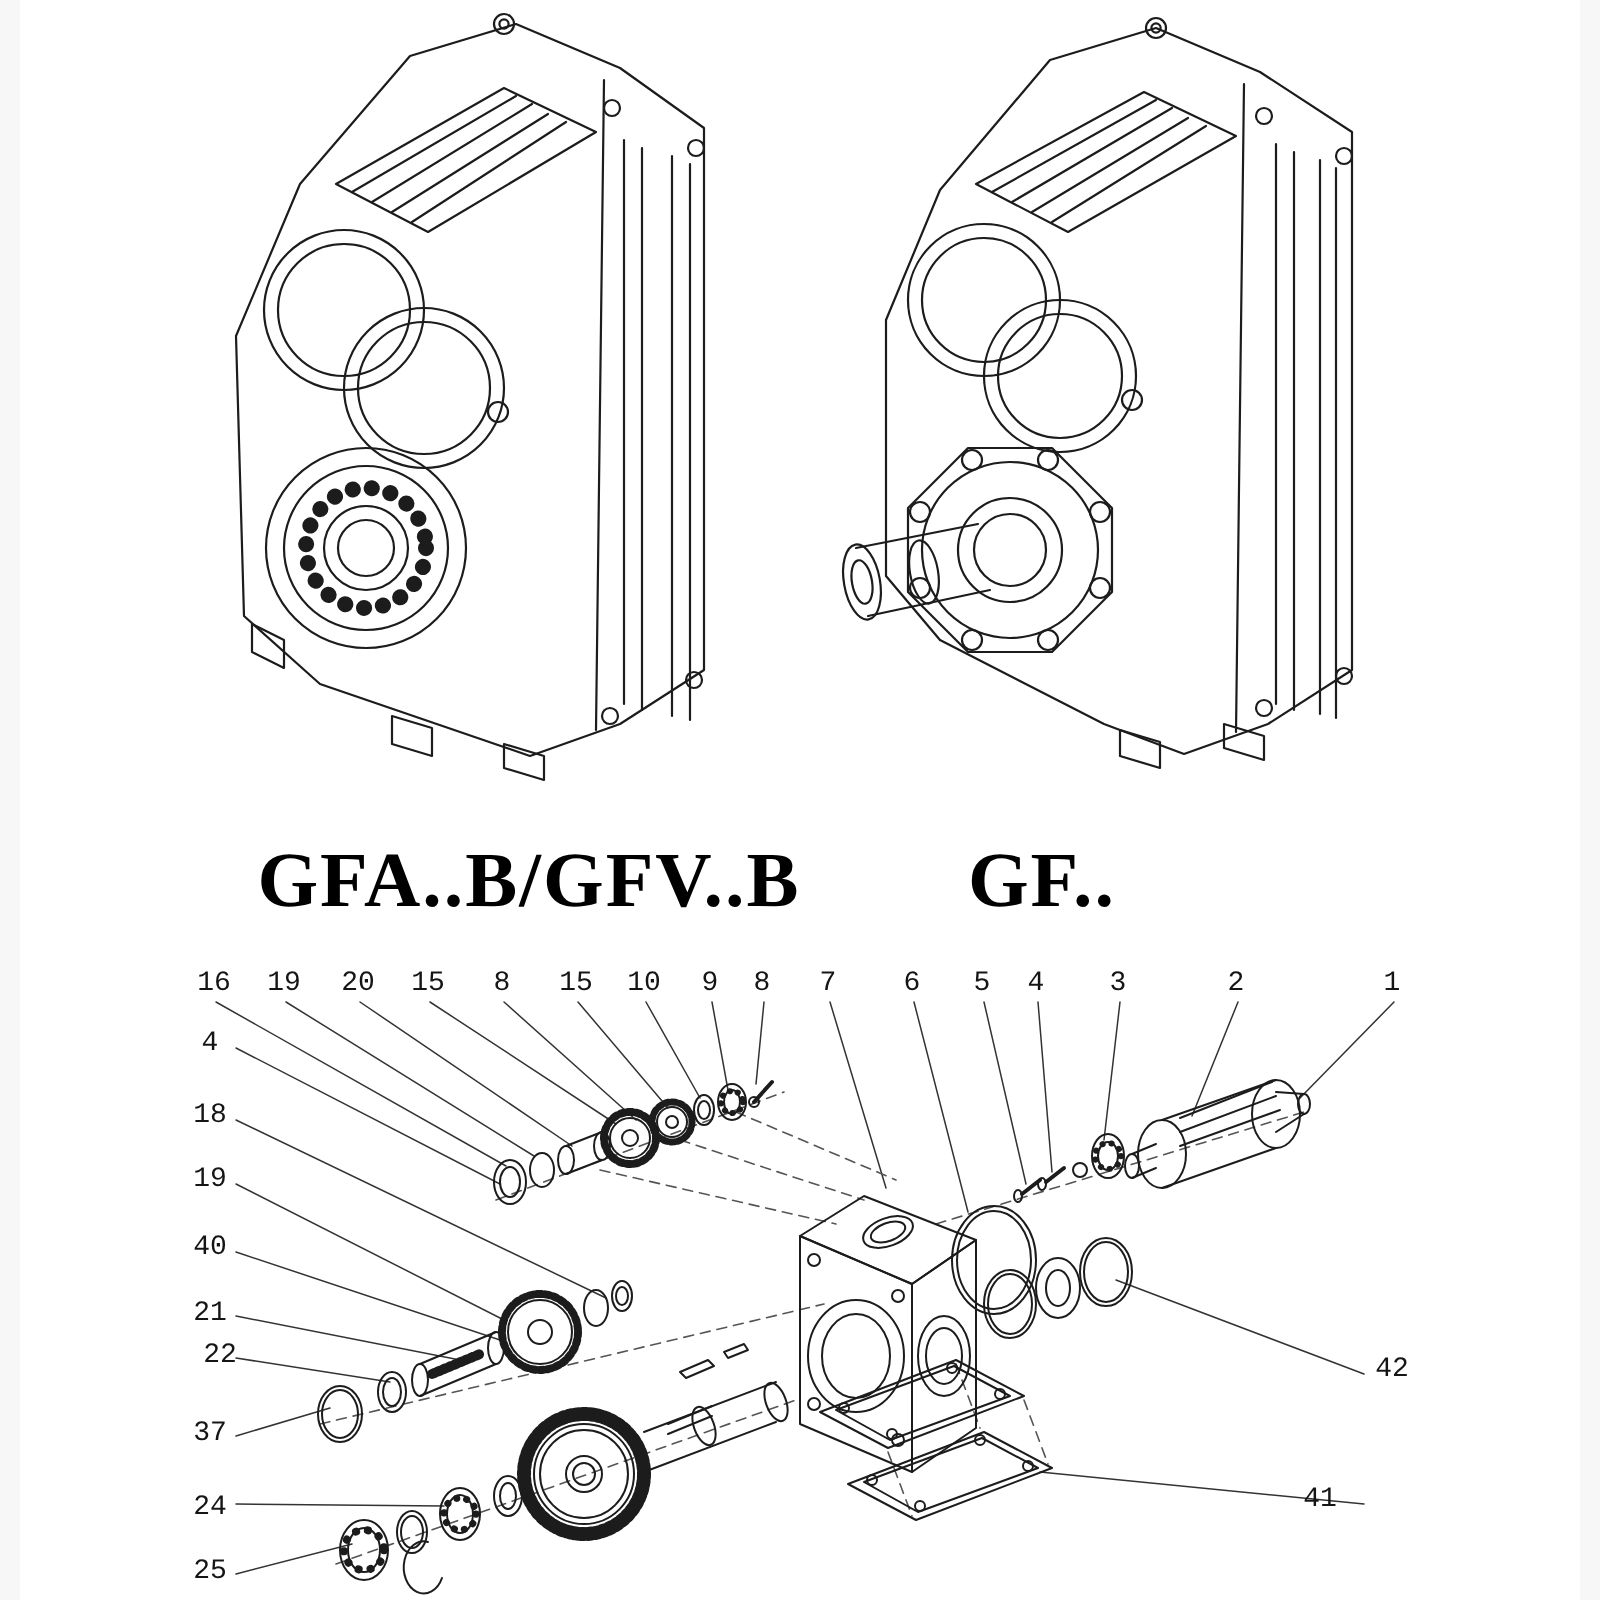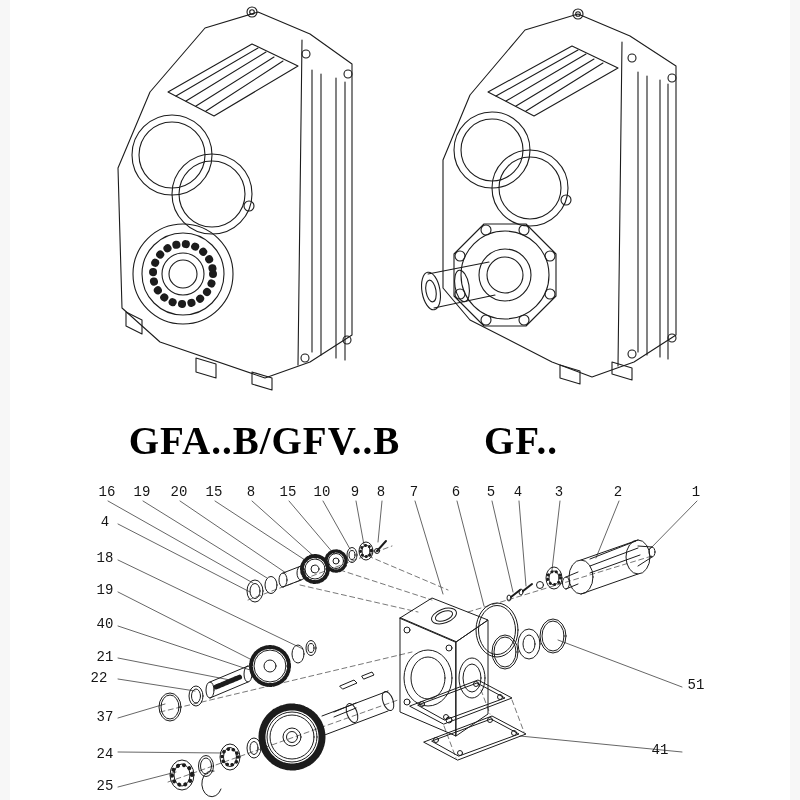--- a/index.html
+++ b/index.html
@@ -318,20 +318,20 @@
   <span class="callout" style="left:518px;top:492px">4</span>
   <span class="callout" style="left:559px;top:492px">3</span>
   <span class="callout" style="left:618px;top:492px">2</span>
   <span class="callout" style="left:696px;top:492px">1</span>
 
   <span class="callout" style="left:105px;top:522px">4</span>
   <span class="callout" style="left:105px;top:558px">18</span>
   <span class="callout" style="left:105px;top:590px">19</span>
   <span class="callout" style="left:105px;top:624px">40</span>
   <span class="callout" style="left:105px;top:657px">21</span>
-  <span class="callout" style="left:99px;top:678px">22</span>
+  <span class="callout" style="left:110px;top:678px">22</span>
   <span class="callout" style="left:105px;top:717px">37</span>
   <span class="callout" style="left:105px;top:754px">24</span>
   <span class="callout" style="left:105px;top:786px">25</span>
 
-  <span class="callout" style="left:696px;top:685px">51</span>
+  <span class="callout" style="left:696px;top:685px">42</span>
   <span class="callout" style="left:660px;top:750px">41</span>
 </div>
 
 </body></html>

